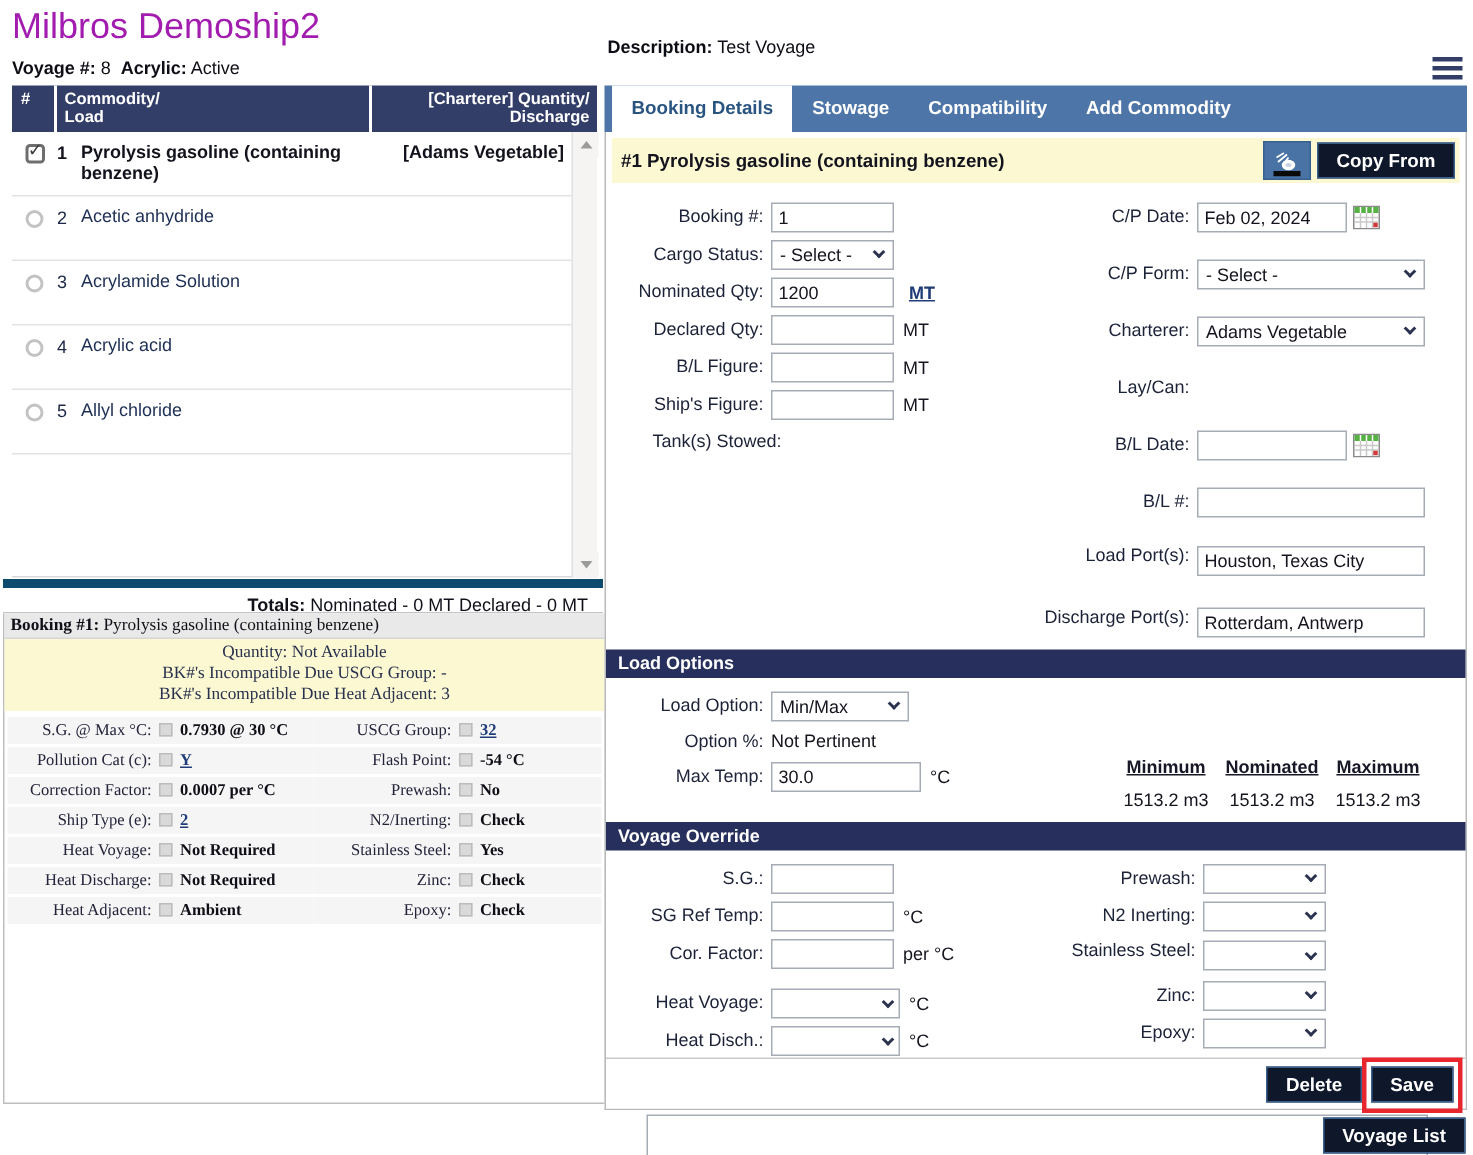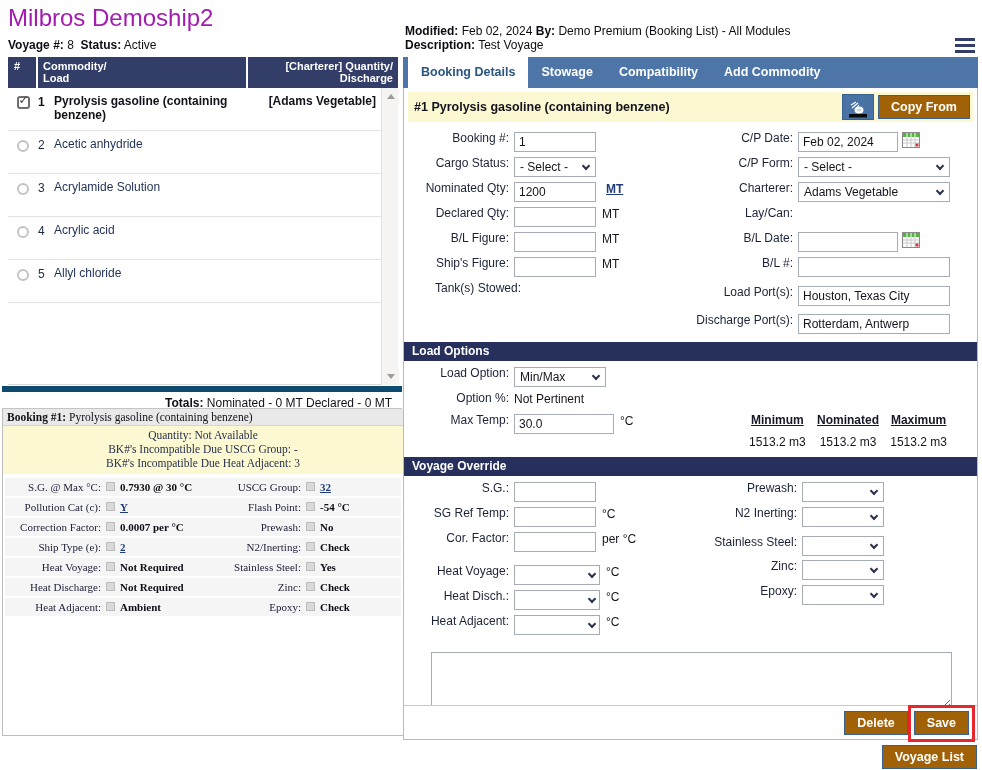--- a/index.html
+++ b/index.html
@@ -56,28 +56,28 @@
   .meta .lbl { font-weight:bold; }
   .hamburger { position:absolute; right:7px; top:38px; width:20px; cursor:pointer; }
   .hamburger .bar { height:3px; background:#333e68; margin-bottom:3px; }
   .tabbar { position:absolute; left:0; top:57px; width:575px; height:31px; background:#4d75a7; display:flex; align-items:stretch; }
   .tab { color:#fff; font-weight:bold; font-size:12.5px; padding:8px 13px 0 13px; cursor:pointer; }
   .tab.active { background:#fff; color:#2a5580; margin-left:5px; }
   .content-panel { position:absolute; left:0; top:88px; width:575px; height:652px; border:1px solid #b9b9b9; border-top:none; background:#fff; }
   .cargo-titlebar { margin:4px; height:30px; background:#fbf8d2; display:flex; align-items:center; padding-left:6px; }
   .cargo-titlebar .t { font-weight:bold; color:#14141e; font-size:12.5px; flex:1; }
   .icon-btn { width:32px; height:26px; background:#4a73a5; border:1px solid #39618f; margin-right:4px; cursor:pointer; position:relative; display:flex; align-items:flex-end; justify-content:center; }
-  .btn { background:#a16207; border:1px solid #39618f; color:#fff; font-weight:bold; font-size:12.5px; padding:4px 12px; cursor:pointer; font-family:inherit; }
+  .btn { background:#0f172a; border:1px solid #39618f; color:#fff; font-weight:bold; font-size:12.5px; padding:4px 12px; cursor:pointer; font-family:inherit; }
   .cargo-titlebar .btn { margin-right:3px; }
   
   .form-area { display:flex; padding:6px 2px 4px 2px; }
   .form-col { display:flex; flex-direction:column; }
   .fc-left { width:288px; }
-  .fc-right { width:281px; }
-  .f-row { display:flex; align-items:flex-start; height:25px; }
+  .fc-right { width:281px;gap:13px; }
+  .f-row { display:flex; align-items:center; height:25px; }
   .f-row.tall { height:28px; align-items:flex-start; padding-top:4px; }
   .f-label { width:108px; text-align:right; color:#1c2238; padding-right:5px; flex:none; line-height:13px; }
   .fc-right .f-label { width:104px; }
   .tb { border:1px solid #a5acb5; height:20px; padding:1px 4px; font-size:12px; font-family:inherit; color:#14141e; background:#fff; }
   .w80 { width:82px; } .w100 { width:100px; } .w150 { width:152px; }
   .unit { padding-left:6px; color:#14141e; }
   .unit.link { font-weight:bold; color:#1f3c78; text-decoration:underline; cursor:pointer; padding-left:10px; }
   .selectbox { border:1px solid #a5acb5; height:20px; background:#fff; display:inline-flex; align-items:center; justify-content:space-between; padding:0 6px 0 5px; cursor:pointer; color:#14141e; }
   .chev { width:6px; height:6px; border-right:2px solid #2c3350; border-bottom:2px solid #2c3350; transform:rotate(45deg); margin-top:-3px; flex:none; }
   .combo { position:relative; display:inline-block; }
@@ -105,21 +105,21 @@
   .plain-val { color:#14141e; }
 </style>
 </head>
 <body>
 
 <div class="left-panel">
   <div class="app-title">Milbros Demoship2</div>
   <div class="voyage-line">
     <span class="lbl">Voyage #:</span>
     <span>8</span>&nbsp;
-    <span class="lbl">Status:</span>
+    <span class="lbl">Acrylic:</span>
     <span>Active</span>
   </div>
 
   <div class="commodity-table">
     <div class="ct-header">
       <div class="c-num">#</div>
       <div class="c-name">
         <div>Commodity/</div>
         <div>Load</div>
       </div>
@@ -271,26 +271,20 @@
           <span class="d-sq"></span>
           <span class="d-val">Check</span>
         </div>
       </div>
     </div>
   </div>
 </div>
 
 <div class="right-panel">
   <div class="meta">
-    <div>
-      <span class="lbl">Modified:</span>
-      <span>Feb 02, 2024</span>
-      <span class="lbl">By:</span>
-      <span>Demo Premium (Booking List) - All Modules</span>
-    </div>
     <div>
       <span class="lbl">Description:</span>
       <span>Test Voyage</span>
     </div>
   </div>
   <div class="hamburger">
     <div class="bar"></div>
       <div class="bar"></div>
       <div class="bar" style="margin-bottom:0"></div>
   </div>

